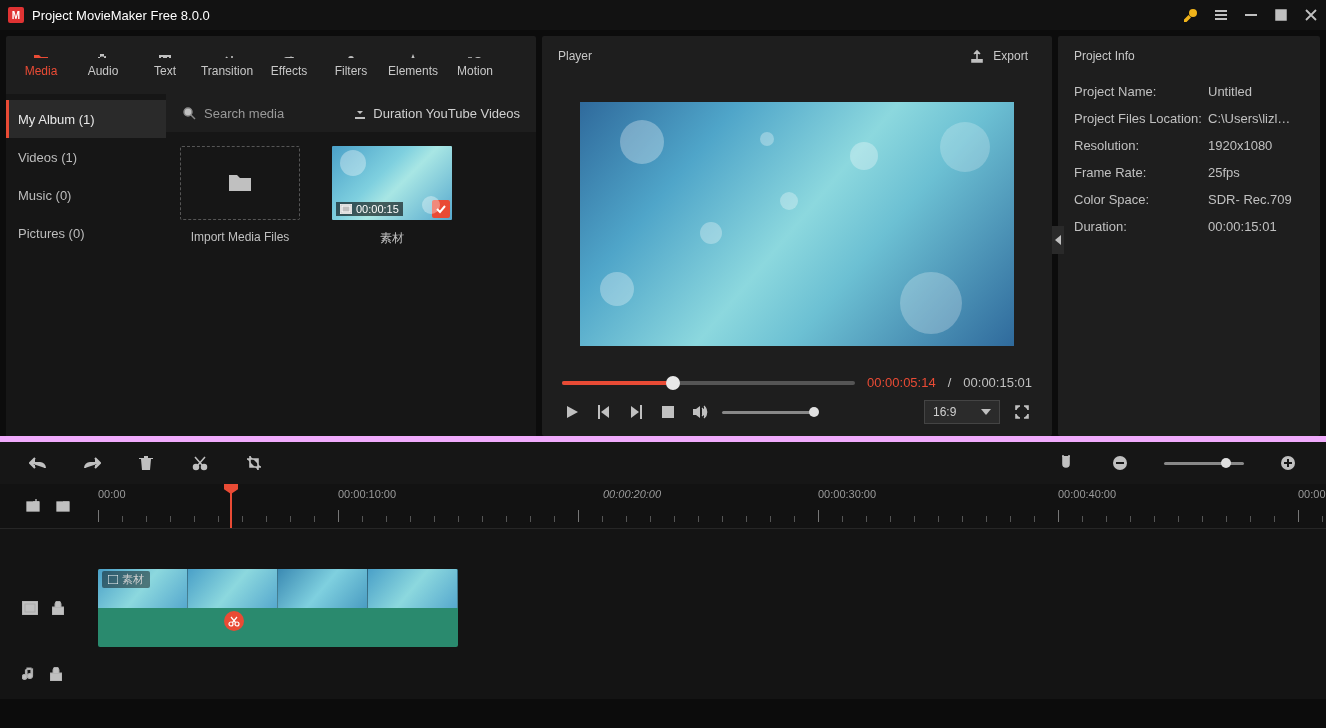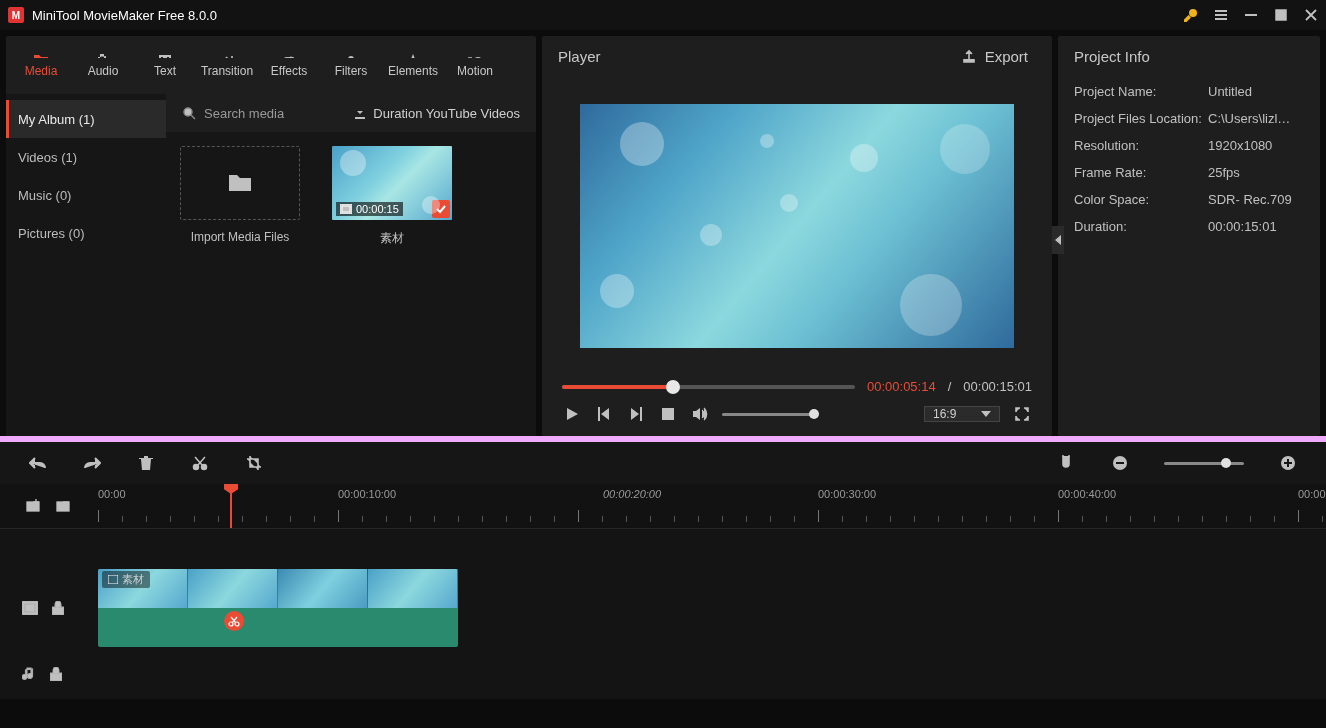--- a/index.html
+++ b/index.html
@@ -36,38 +36,38 @@
 .clip-thumb { width: 120px; height: 74px; background: linear-gradient(135deg,#4aa0c8,#7fd0df 40%,#a8e6e4 55%,#56a8ce); border-radius: 1px; position: relative; overflow: hidden; }
 .clip-bokeh::before, .clip-bokeh::after { content:""; position:absolute; border-radius:50%; background: rgba(255,255,255,0.35); }
 .clip-bokeh::before { width:26px;height:26px;left:8px;top:4px; }
 .clip-bokeh::after { width:18px;height:18px;right:12px;bottom:6px; }
 .clip-time-badge { position: absolute; left: 4px; bottom: 4px; background: rgba(0,0,0,0.6); padding: 1px 4px; font-size: 11px; display: flex; align-items: center; gap: 4px; color: #fff; }
 .clip-check { position: absolute; right: 2px; bottom: 2px; width: 18px; height: 18px; background: #e94b35; border-radius: 2px; display:flex; align-items:center; justify-content:center; }
 .thumb-label { font-size: 12px; color: #c0c0c0; }
 
 
 .player-panel { width: 510px; background: #1e1e1e; display:flex; flex-direction:column; border-radius: 2px; }
-.panel-head { height: 40px; display: flex; align-items: center; padding: 0 16px; font-size: 15px; color: #c8c8c8; }
+.panel-head { height: 40px; display: flex; align-items: center; padding: 0 16px; font-size: 12px; color: #c8c8c8; }
 .panel-head .spacer { flex: 1; }
 .export-btn { display: flex; align-items: center; gap: 8px; padding: 4px 8px; }
 .player-view { flex: 1; display: flex; align-items: center; justify-content: center; padding: 4px 20px 0 20px; }
 .preview { width: 434px; height: 244px; background: linear-gradient(130deg,#2f6a9c 0%,#4fa5c9 25%,#8cd8de 50%,#6cc0d3 65%,#2f6a9c 100%); position: relative; overflow: hidden; }
 .preview .b { position:absolute; border-radius:50%; background: rgba(255,255,255,0.30); }
 .seek-row { padding: 8px 20px 4px 20px; display: flex; align-items: center; gap: 12px; }
 .seek-bar { flex: 1; height: 4px; background: #555; position: relative; border-radius: 2px; }
 .seek-fill { position: absolute; left: 0; top: 0; bottom: 0; width: 38%; background: #e94b35; border-radius: 2px; }
 .seek-handle { position: absolute; left: 38%; top: 50%; width: 14px; height: 14px; background: #e8e8e8; border-radius: 50%; transform: translate(-50%,-50%); }
 .time-cur { color: #e94b35; font-size: 13px; }
 .time-tot { color: #c0c0c0; font-size: 13px; }
 .ctrl-row { padding: 6px 20px 12px 20px; display: flex; align-items: center; gap: 12px; }
 .pc-btn { width: 20px; height: 20px; display:flex; align-items:center; justify-content:center; }
 .vol-bar { width: 92px; height: 3px; background: #888; position: relative; border-radius: 2px; }
 .vol-handle { position:absolute; right:0; top:50%; width:10px;height:10px;background:#e0e0e0;border-radius:50%; transform:translate(50%,-50%); }
 .ctrl-row .spacer { flex: 1; }
-.aspect-select { width: 76px; height: 16px; background: #2b2b2b; border: 1px solid #444; display:flex; align-items:center; justify-content:space-between; padding: 0 8px; font-size: 12px; }
+.aspect-select { width: 76px; height: 24px; background: #2b2b2b; border: 1px solid #444; display:flex; align-items:center; justify-content:space-between; padding: 0 8px; font-size: 12px; }
 
 
 .info-panel { flex: 1; background: #1e1e1e; border-radius: 2px; display:flex; flex-direction:column; position: relative; }
 .info-body { padding: 8px 16px; display:flex; flex-direction:column; gap: 12px; font-size: 13px; color: #c0c0c0; }
 .info-row { display:flex;align-items:center; }
 .info-row .k { width: 134px; }
 .info-row .v { flex:1; white-space: nowrap; overflow:hidden; text-overflow: ellipsis; }
 .info-collapse { position:absolute; left:-6px; top: 190px; width:12px; height: 28px; background:#2a2a2a; display:flex; align-items:center; justify-content:center; }
 
 
@@ -100,21 +100,21 @@
 .cut-marker { position:absolute; left: 126px; top: 44px; width:20px; height:20px; background:#e94b35; border-radius:50%; display:flex; align-items:center; justify-content:center; z-index:6; }
 
 svg { display:block; }
 .ic path, .ic rect, .ic circle, .ic polygon { fill: #c0c0c0; }
 </style>
 </head>
 <body>
 
 <div class="titlebar">
   <div class="app-logo">M</div>
-  <div>MiniTool MovieMaker Free 8.0.0</div>
+  <div>Project MovieMaker Free 8.0.0</div>
   <div class="spacer"></div>
   <div class="win-btn key-icon">
       <svg width="16" height="16">
         <path d="M10 2a4 4 0 100 8 4 4 0 000-8zm-4.5 6L1 12.5V15h2.5L8 10.5"></path>
       </svg>
     </div>
   <div class="win-btn ic">
       <svg width="14" height="14">
         <path d="M1 2h12v2H1zM1 6h12v2H1zM1 10h12v2H1z"></path>
       </svg>

